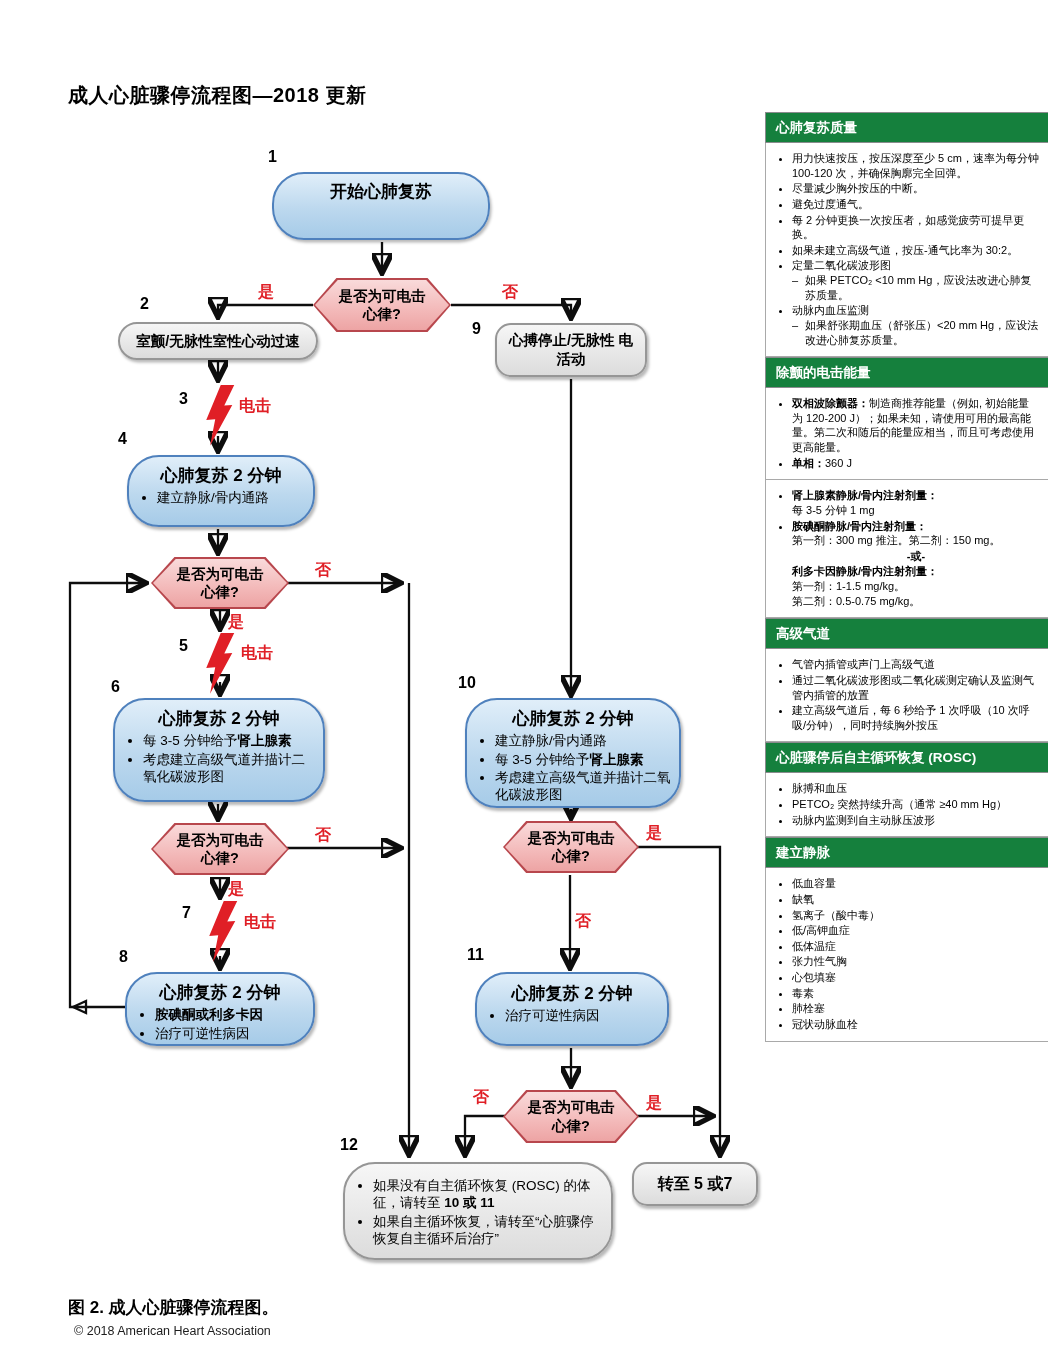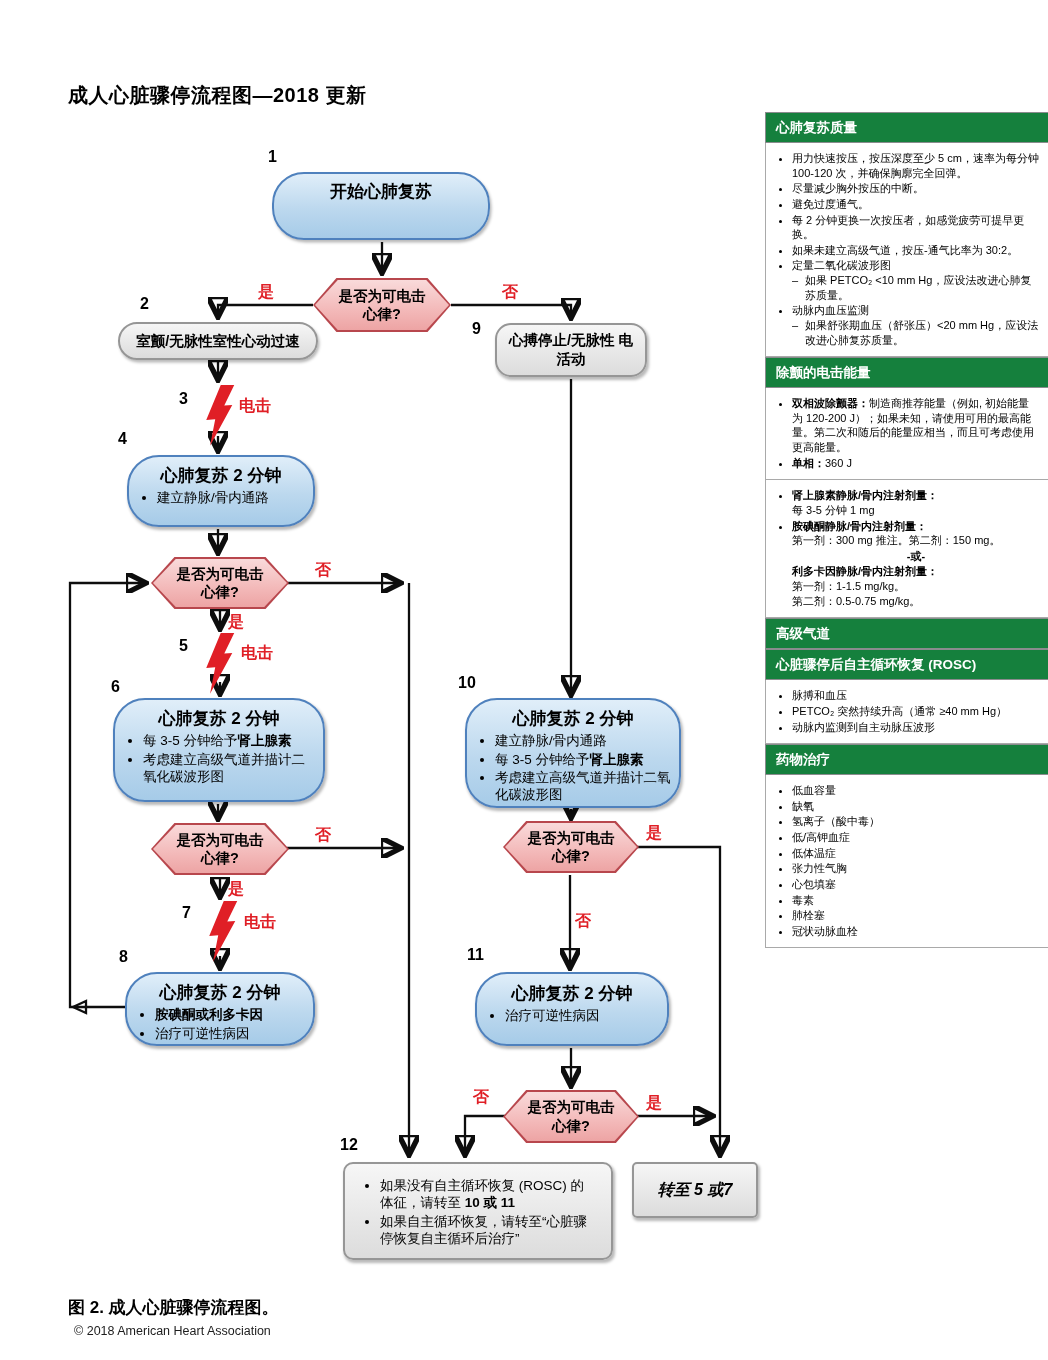--- a/index.html
+++ b/index.html
@@ -216,28 +216,28 @@
 
   <div class="hex" style="left:503px;top:1090px;width:136px;height:53px;">
     <div class="hx-border"></div>
       <div class="hx-fill"></div>
     <div class="hx-text">
         <span>是否为可电击</span>
         <span>心律?</span>
       </div>
   </div>
 
-  <div class="bx gray" style="left:343px;top:1162px;width:270px;height:98px;border-radius:10px;padding:12px 19px 8px;">
+  <div class="bx gray" style="left:343px;top:1162px;width:270px;height:98px;border-radius:32px;padding:12px 12px 8px;">
     <ul style="margin:0 0 0 2px;">
       <li><span>如果没有自主循环恢复 (ROSC) 的体征，请转至 </span><span class="b">10 或 11</span></li>
       <li><span>如果自主循环恢复，请转至“心脏骤停恢复自主循环后治疗”</span></li>
     </ul>
   </div>
 
-  <div class="bx gray center-flex" style="left:632px;top:1162px;width:126px;height:56px;border-radius:5px;font-size:16px;font-style:italic;">
+  <div class="bx gray center-flex" style="left:632px;top:1162px;width:126px;height:44px;border-radius:15px;font-size:16px;">
     <span>转至 5 或7</span>
   </div>
 
   <aside class="sidebar">
 
     <section>
       <div class="sb-head">心肺复苏质量</div>
       <div class="sb-body">
         <ul>
           <li><span>用力快速按压，按压深度至少 5 cm，速率为每分钟 100-120 次，并确保胸廓完全回弹。</span></li>
@@ -273,35 +273,42 @@
               <span class="lead">利多卡因静脉/骨内注射剂量：</span>
               <span class="blockline">第一剂：1-1.5 mg/kg。</span>
               <span class="blockline">第二剂：0.5-0.75 mg/kg。</span>
             </li>
         </ul>
       </div>
     </section>
 
     <section>
       <div class="sb-head">高级气道</div>
+      <div class="sb-body">
+        <ul>
+          <li><span>气管内插管或声门上高级气道</span></li>
+          <li><span>通过二氧化碳波形图或二氧化碳测定确认及监测气管内插管的放置</span></li>
+          <li><span>建立高级气道后，每 6 秒给予 1 次呼吸（10 次呼吸/分钟），同时持续胸外按压</span></li>
+        </ul>
+      </div>
     </section>
 
     <section>
       <div class="sb-head">心脏骤停后自主循环恢复 (ROSC)</div>
       <div class="sb-body">
         <ul>
           <li><span>脉搏和血压</span></li>
           <li><span>PETCO₂ 突然持续升高（通常 ≥40 mm Hg）</span></li>
           <li><span>动脉内监测到自主动脉压波形</span></li>
         </ul>
       </div>
     </section>
 
     <section>
-      <div class="sb-head">药物治疗</div>
+      <div class="sb-head">建立静脉</div>
       <div class="sb-body">
         <ul>
           <li><span>低血容量</span></li>
           <li><span>缺氧</span></li>
           <li><span>氢离子（酸中毒）</span></li>
           <li><span>低/高钾血症</span></li>
           <li><span>低体温症</span></li>
           <li><span>张力性气胸</span></li>
           <li><span>心包填塞</span></li>
           <li><span>毒素</span></li>

